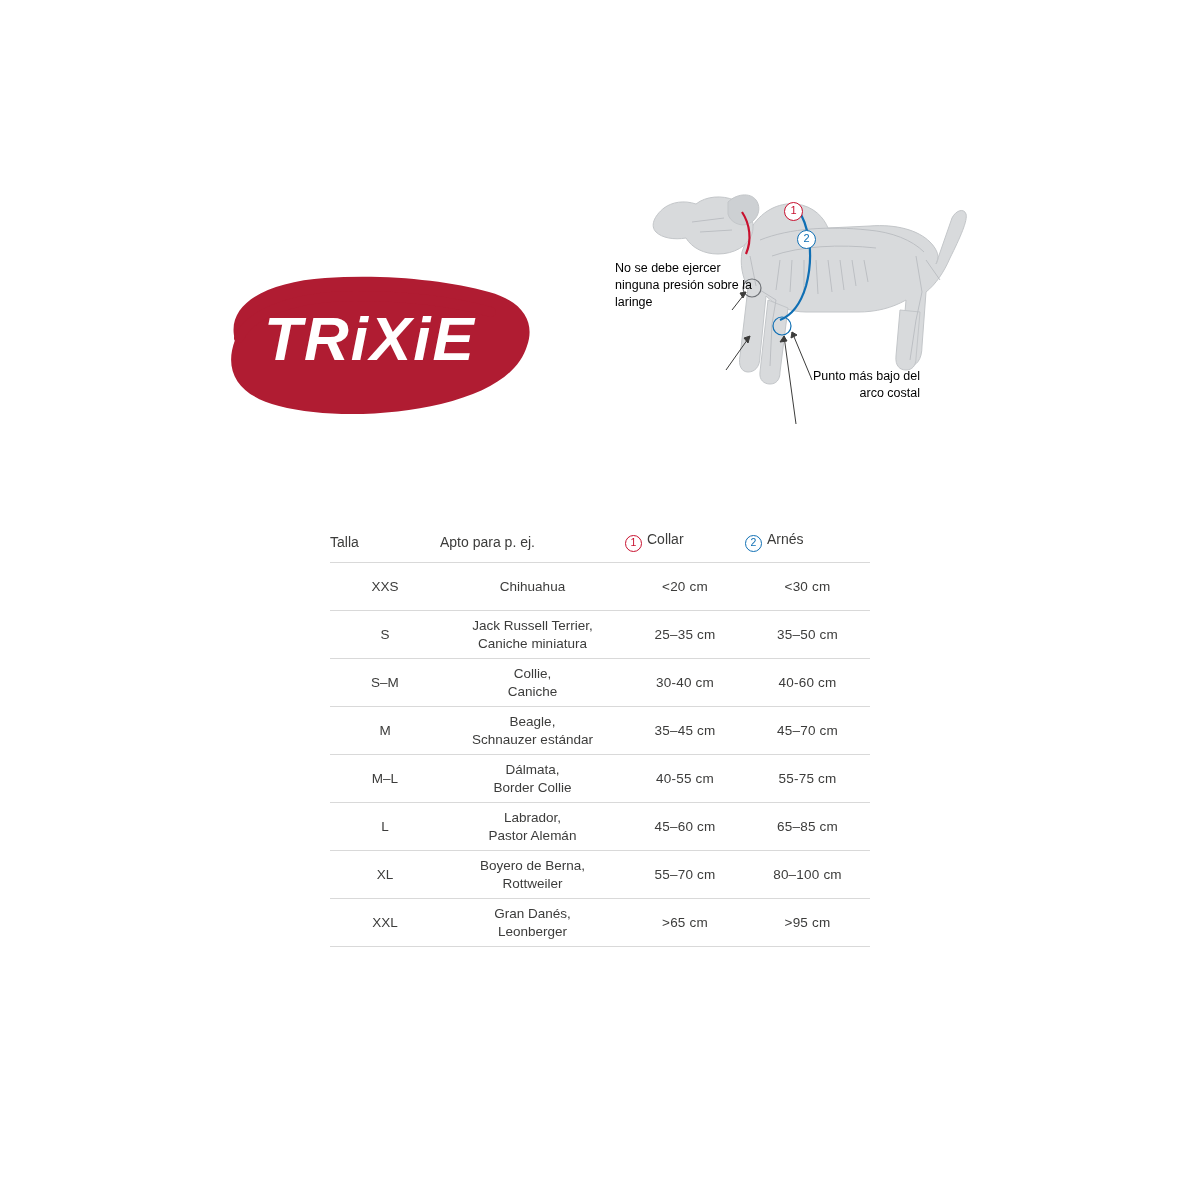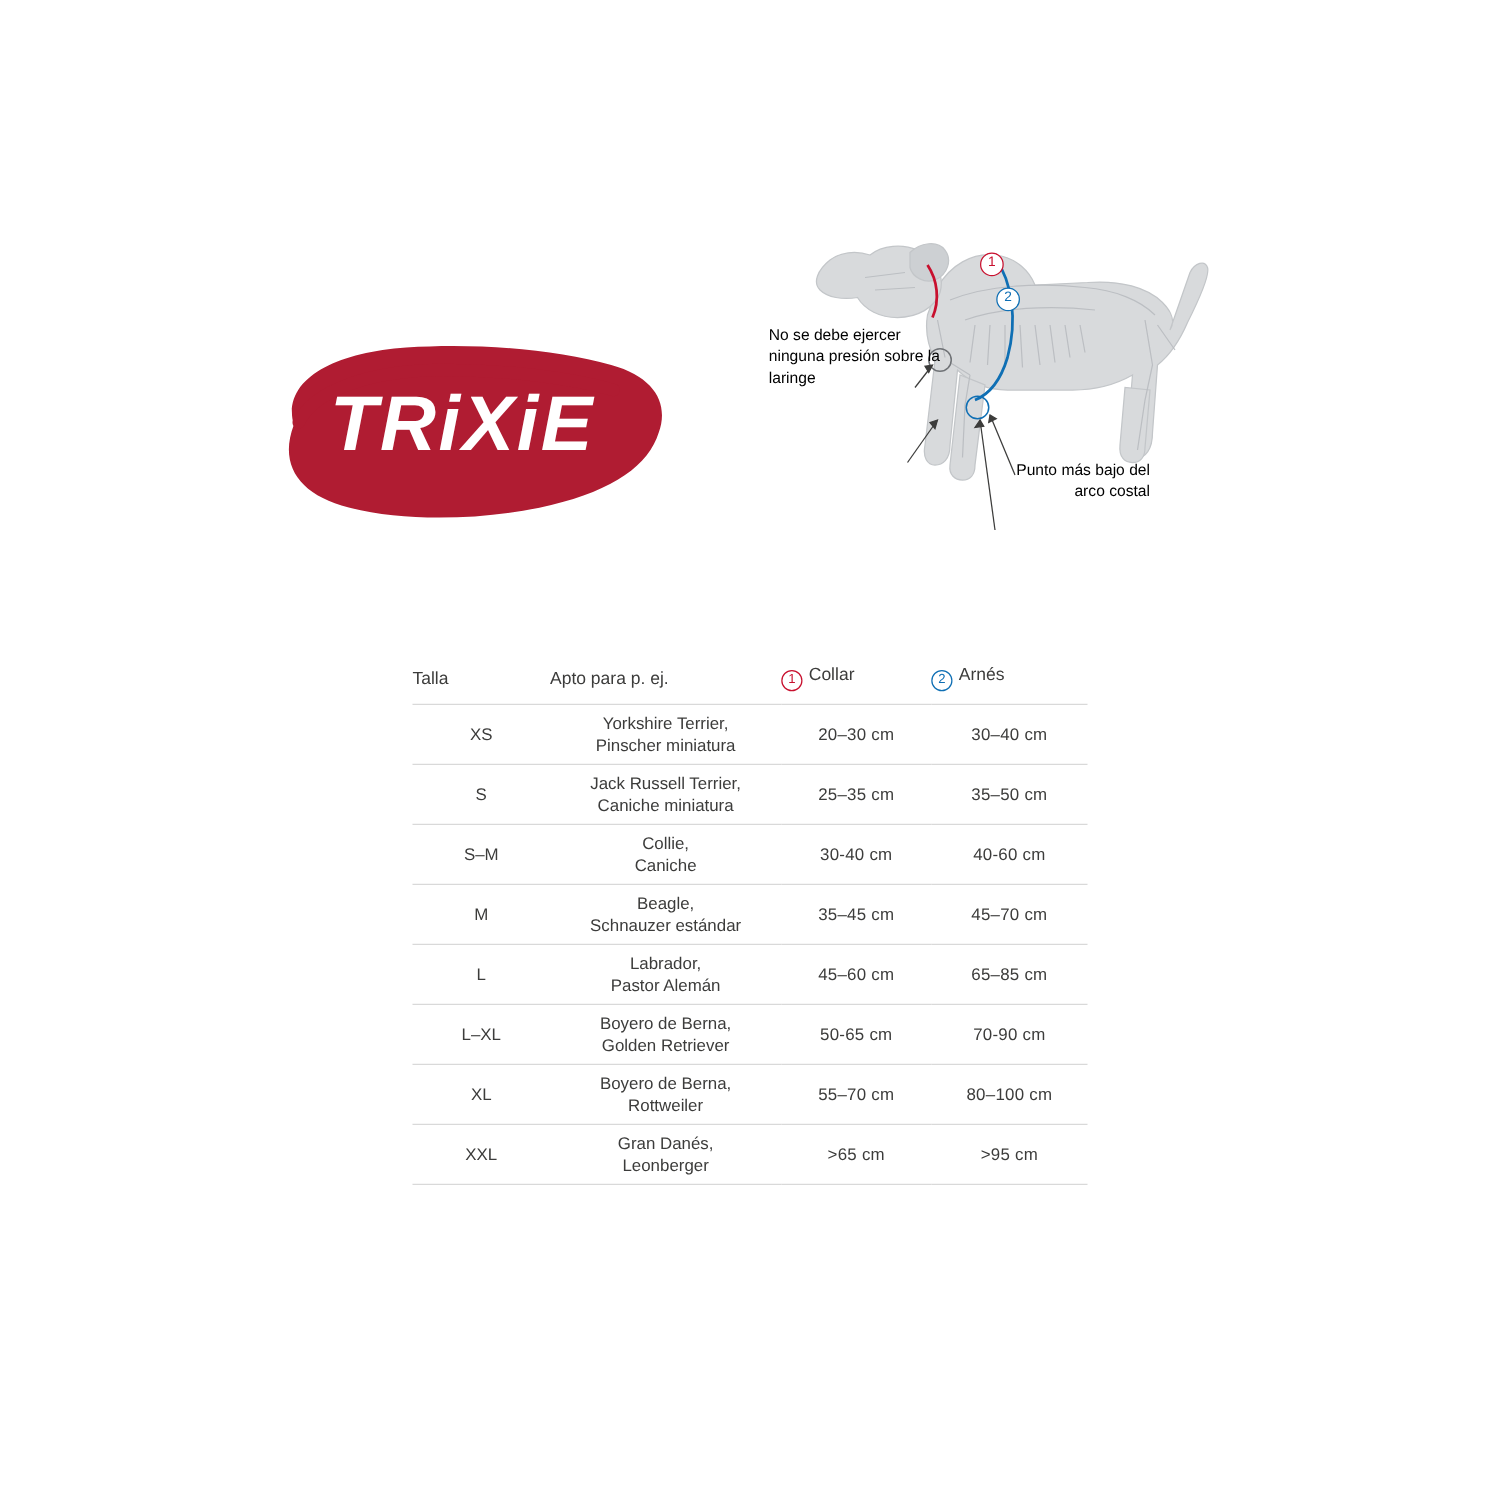--- a/index.html
+++ b/index.html
@@ -228,56 +228,56 @@
         <th class="th-collar">
           <span class="badge badge-1">1</span><span>Collar</span>
         </th>
         <th class="th-arnes">
           <span class="badge badge-2">2</span><span>Arnés</span>
         </th>
       </tr>
     </thead>
     <tbody id="table-body">
         <tr>
-          <td class="talla">XS</td>
-          <td class="apto"><span>Yorkshire Terrier,</span><br><span>Pinscher miniatura</span></td>
-          <td class="val">20–30 cm</td>
-          <td class="val">30–40 cm</td>
+          <td class="talla">XXS</td>
+          <td class="apto"><span>Chihuahua</span></td>
+          <td class="val">&lt;20  cm</td>
+          <td class="val">&lt;30  cm</td>
         </tr>
         <tr>
           <td class="talla">S</td>
           <td class="apto"><span>Jack Russell Terrier,</span><br><span>Caniche miniatura</span></td>
           <td class="val">25–35 cm</td>
           <td class="val">35–50 cm</td>
         </tr>
         <tr>
           <td class="talla">S–M</td>
           <td class="apto"><span>Collie,</span><br><span>Caniche</span></td>
           <td class="val">30-40 cm</td>
           <td class="val">40-60 cm</td>
         </tr>
         <tr>
           <td class="talla">M</td>
           <td class="apto"><span>Beagle,</span><br><span>Schnauzer estándar</span></td>
           <td class="val">35–45 cm</td>
           <td class="val">45–70  cm</td>
         </tr>
         <tr>
+          <td class="talla">M–L</td>
+          <td class="apto"><span>Dálmata,</span><br><span>Border Collie</span></td>
+          <td class="val">40-55 cm</td>
+          <td class="val">55-75 cm</td>
+        </tr>
+        <tr>
           <td class="talla">L</td>
           <td class="apto"><span>Labrador,</span><br><span>Pastor Alemán</span></td>
           <td class="val">45–60 cm</td>
           <td class="val">65–85  cm</td>
         </tr>
         <tr>
-          <td class="talla">L–XL</td>
-          <td class="apto"><span>Boyero de Berna,</span><br><span>Golden Retriever</span></td>
-          <td class="val">50-65 cm</td>
-          <td class="val">70-90 cm</td>
-        </tr>
-        <tr>
           <td class="talla">XL</td>
           <td class="apto"><span>Boyero de Berna,</span><br><span>Rottweiler</span></td>
           <td class="val">55–70  cm</td>
           <td class="val">80–100 cm</td>
         </tr>
         <tr>
           <td class="talla">XXL</td>
           <td class="apto"><span>Gran Danés,</span><br><span>Leonberger</span></td>
           <td class="val">&gt;65  cm</td>
           <td class="val">&gt;95  cm</td>

